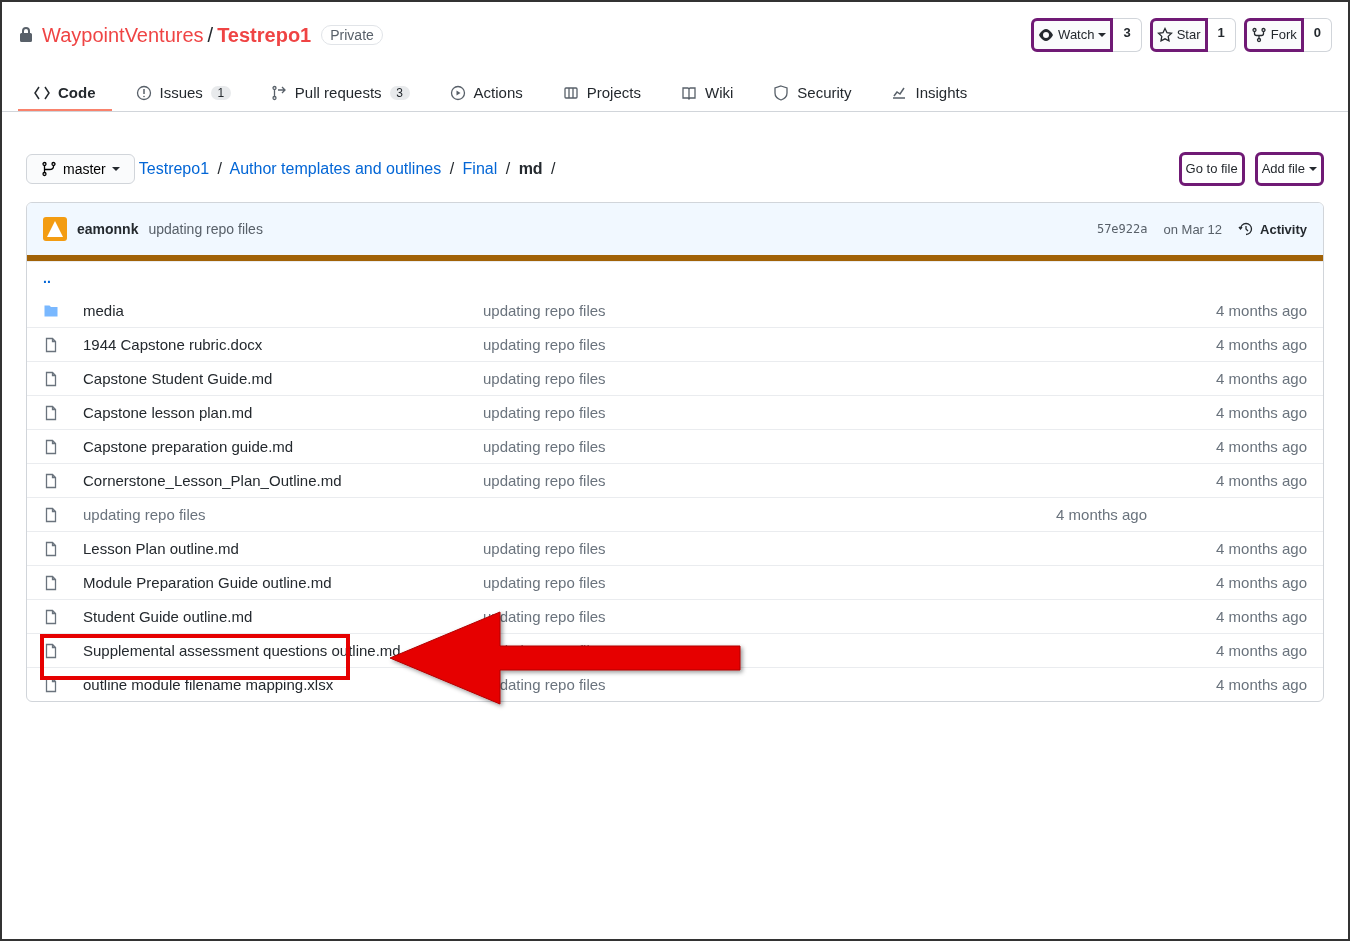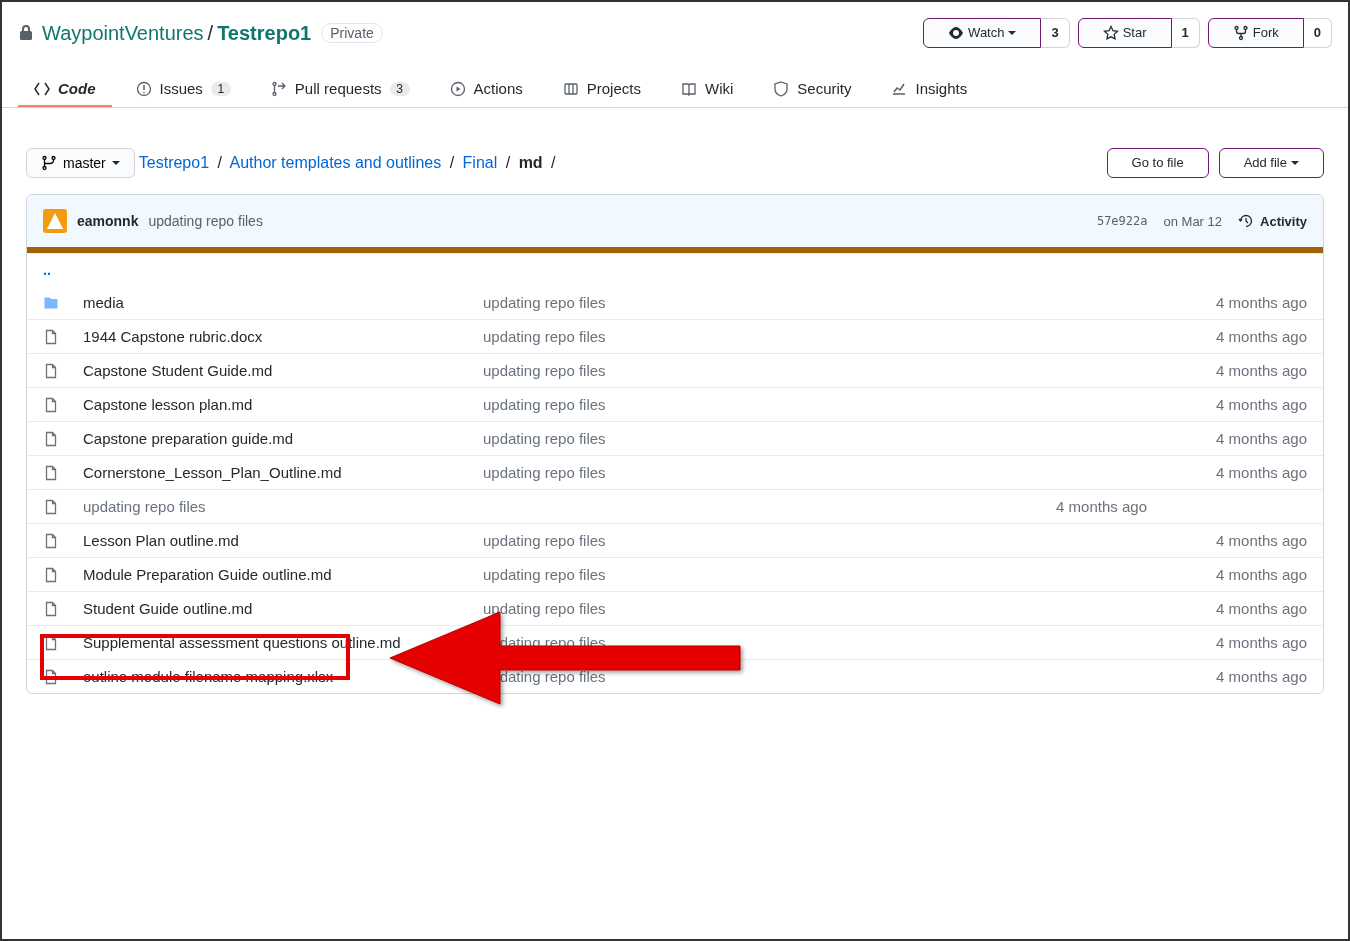--- a/index.html
+++ b/index.html
@@ -10,49 +10,49 @@
   background: #fff;
   border: 2px solid #333;
   width: 1350px;
   height: 941px;
   overflow: hidden;
 }
 .page { padding: 16px 24px; }
 .repo-header { display: flex; align-items: center; justify-content: space-between; padding: 16px 16px 0 16px; }
 .repo-title { display: flex; align-items: center; font-size: 20px; }
 .repo-title .lock-icon { color: #586069; margin-right: 8px; }
-.repo-title a { color: #0f766e; text-decoration: none; }
+.repo-title a { color: #ef4444; text-decoration: none; }
 .repo-title .sep { color: #24292e; margin: 0 4px; }
 .repo-title .name { font-weight: 600; }
 .badge {
   display: inline-block; font-size: 14px; color: #586069;
   border: 1px solid #e1e4e8; border-radius: 2em; padding: 0 8px; margin-left: 10px;
   line-height: 18px;
 }
 .repo-actions { display: flex; gap: 8px; }
 .btn-group { display: inline-flex; }
 .btn { 
   display: inline-flex; align-items: center; gap: 4px;
-  font-size: 13px; background: #fafbfc; border: 1px solid #701a75;
-  padding: 4px 24px; border-radius: 6px; cursor: pointer; color: #24292e;
+  font-size: 13px; background: #fafbfc; border: 3px solid #701a75;
+  padding: 4px 4px; border-radius: 6px; cursor: pointer; color: #24292e;
   line-height: 20px;
 }
 .btn-group .btn:first-child { border-top-right-radius: 0; border-bottom-right-radius: 0; }
 .btn-group .count {
   background: #fff; border: 1px solid #d1d5da; border-left: none;
   padding: 4px 10px; font-size: 13px; border-radius: 0 6px 6px 0; line-height: 20px;
   font-weight: 600;
 }
 .tabs { display: flex; gap: 8px; padding: 0 16px; margin-top: 24px; border-bottom: 1px solid #d1d5da; }
 .tab {
   display: inline-flex; align-items: center; gap: 8px;
   padding: 8px 16px; font-size: 15px; color: #24292e; cursor: pointer;
   border-bottom: 2px solid transparent;
 }
-.tab.active { border-bottom-color: #f9826c; font-weight: 600; font-style: italic; }
+.tab.active { border-bottom-color: #f9826c; font-weight: 600; }
 .tab .icon { color: #586069; }
 .tab.active .icon { color: #24292e; }
 .pill {
   display: inline-block; min-width: 20px; text-align: center;
   background: #d1d5da80; border-radius: 2em; padding: 0 6px; font-size: 12px; color: #24292e; font-weight: 500;
 }
 .subnav { display: flex; align-items: center; justify-content: space-between; padding: 24px 0 16px 0; }
 .left-sub { display: flex; align-items: center; gap: 4px; }
 .branch-btn {
   display: inline-flex; align-items: center; gap: 6px;

